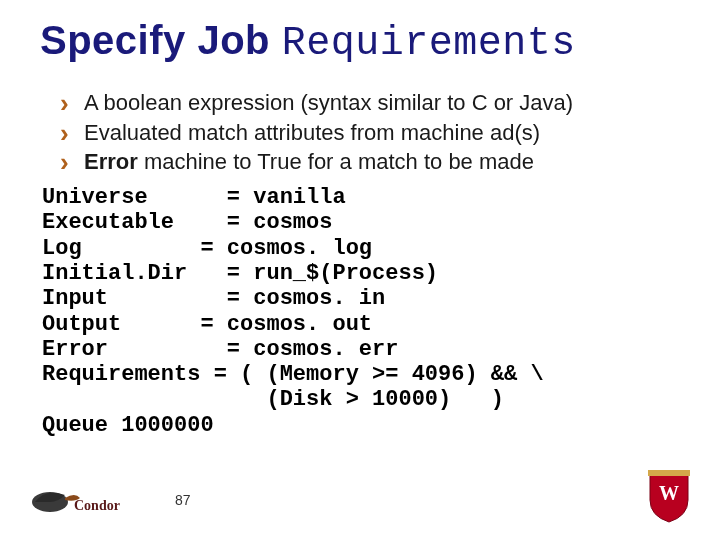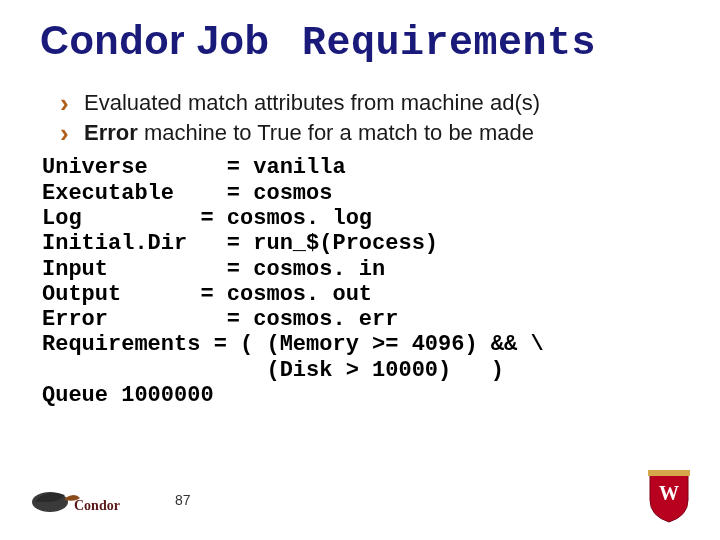--- a/index.html
+++ b/index.html
@@ -13,22 +13,21 @@
   }
   .title {
     font-size: 40px;
     font-weight: bold;
     color: #1a1a7a;
     padding: 18px 0 0 40px;
     letter-spacing: 0.5px;
   }
   .title .mono {
     font-family: "Courier New", Courier, monospace;
-    font-weight: bold;
-    margin-left: 21px;
+    font-weight: normal;
   }
   .bullets {
     padding: 22px 0 0 60px;
     list-style: none;
   }
   .bullets li {
     font-size: 22px;
     color: #1a1a1a;
     line-height: 1.35;
     position: relative;
@@ -90,24 +89,25 @@
     font-family: Arial, sans-serif;
     font-size: 14px;
     font-weight: bold;
     color: #222;
   }
 </style>
 </head>
 <body>
 
 <div class="title">
-  <span>Condor Job </span><span class="mono">Requirements</span>
+  <span>Specify Job </span><span class="mono">Requirements</span>
 </div>
 
 <ul class="bullets">
+  <li><span>A boolean expression (syntax similar to C or Java)</span></li>
   <li><span>Evaluated match attributes from machine ad(s)</span></li>
   <li><span class="bold">Error</span><span> machine to True for a match to be made</span></li>
 </ul>
 
 <div class="codeblock">Universe      = vanilla
 Executable    = cosmos
 Log         = cosmos. log
 Initial.Dir   = run_$(Process)
 Input         = cosmos. in
 Output      = cosmos. out

